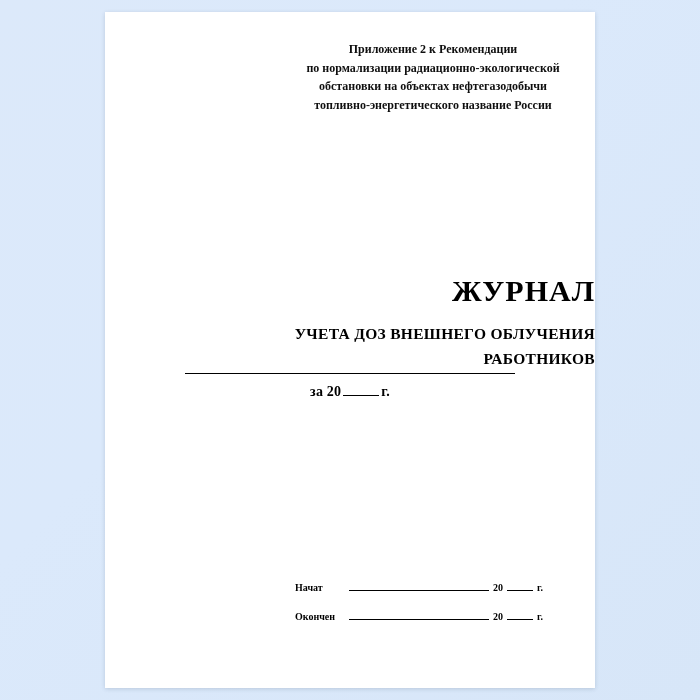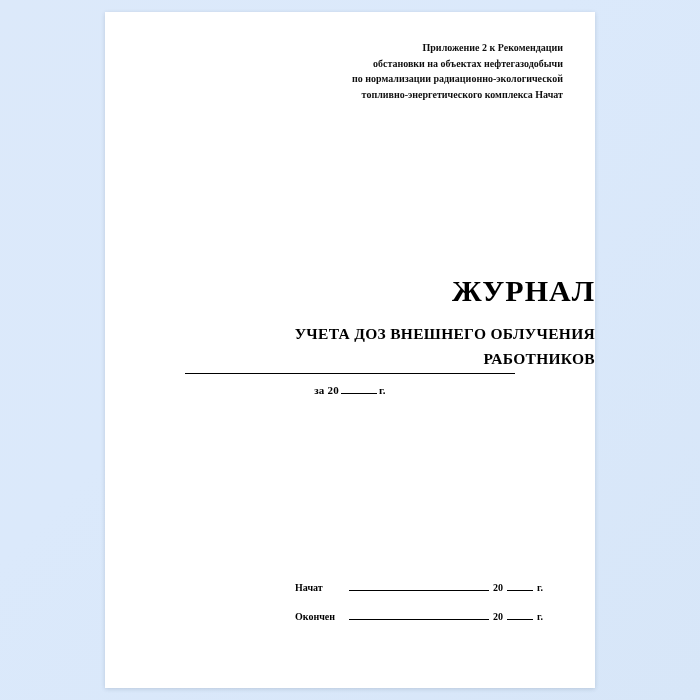--- a/index.html
+++ b/index.html
@@ -26,23 +26,23 @@
     width: 490px;
     height: 676px;
     background: #ffffff;
     box-shadow: 0 1px 4px rgba(40, 60, 90, 0.18);
   }
   .header-note {
     position: absolute;
     right: 32px;
     top: 28px;
     width: 260px;
-    text-align: right;
+    text-align: center;
     font-family: "Liberation Serif", serif;
-    font-size: 10px;
+    font-size: 12px;
     font-weight: bold;
     line-height: 1.55;
     color: #0f0f0f;
   }
   .header-note div {
     white-space: nowrap;
   }
   .title-block {
     position: absolute;
     left: 0;
@@ -81,21 +81,21 @@
     height: 1px;
   }
   .org-caption {
     margin-top: 3px;
     font-size: 9.5px;
     font-weight: bold;
     color: #000;
   }
   .year-line {
     margin-top: 10px;
-    font-size: 11px;
+    font-size: 14px;
     font-weight: bold;
     color: #000;
     letter-spacing: 0.2px;
   }
   .year-line .blank {
     display: inline-block;
     width: 36px;
     border-bottom: 1px solid #000;
     margin: 0 2px;
     vertical-align: baseline;
@@ -132,23 +132,23 @@
   }
 </style>
 </head>
 <body>
 
 <div class="stage">
   <div class="page">
 
     <div class="header-note">
       <div>Приложение 2 к Рекомендации</div>
+      <div>по нормализации радиационно-экологической</div>
       <div>обстановки на объектах нефтегазодобычи</div>
-      <div>по нормализации радиационно-экологической</div>
-      <div>топливно-энергетического комплекса Начат</div>
+      <div>топливно-энергетического название России</div>
     </div>
 
     <div class="title-block">
       <div class="title-main">ЖУРНАЛ</div>
       <div class="title-sub">
         <div>УЧЕТА ДОЗ ВНЕШНЕГО ОБЛУЧЕНИЯ</div>
         <div>РАБОТНИКОВ</div>
       </div>
     </div>
 

